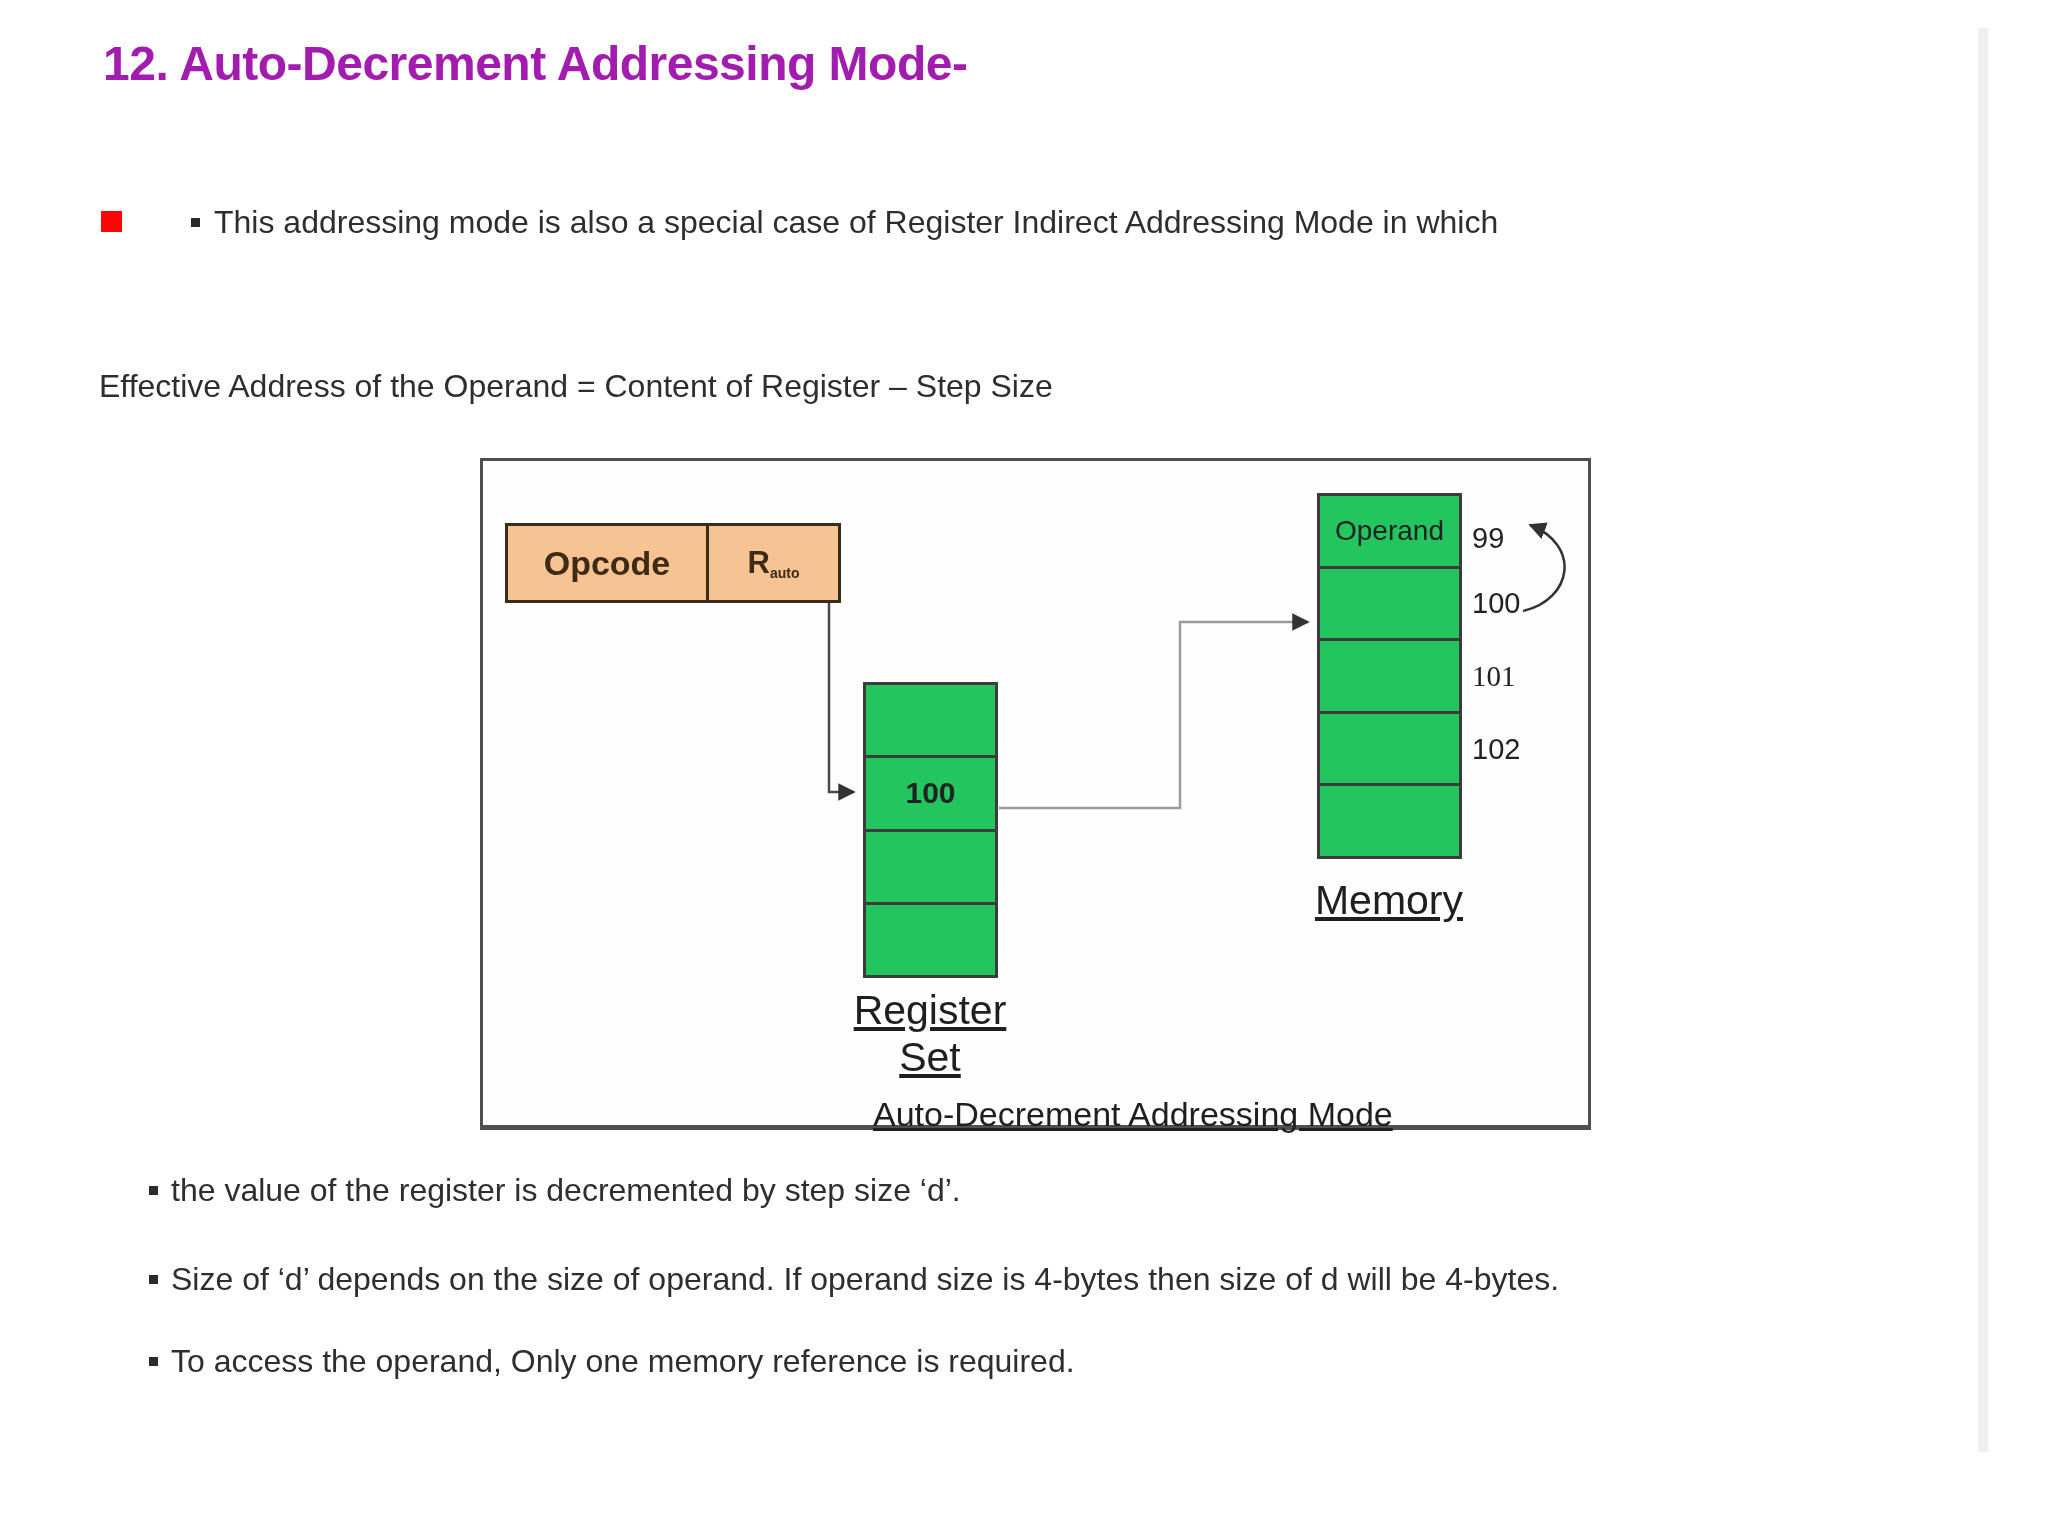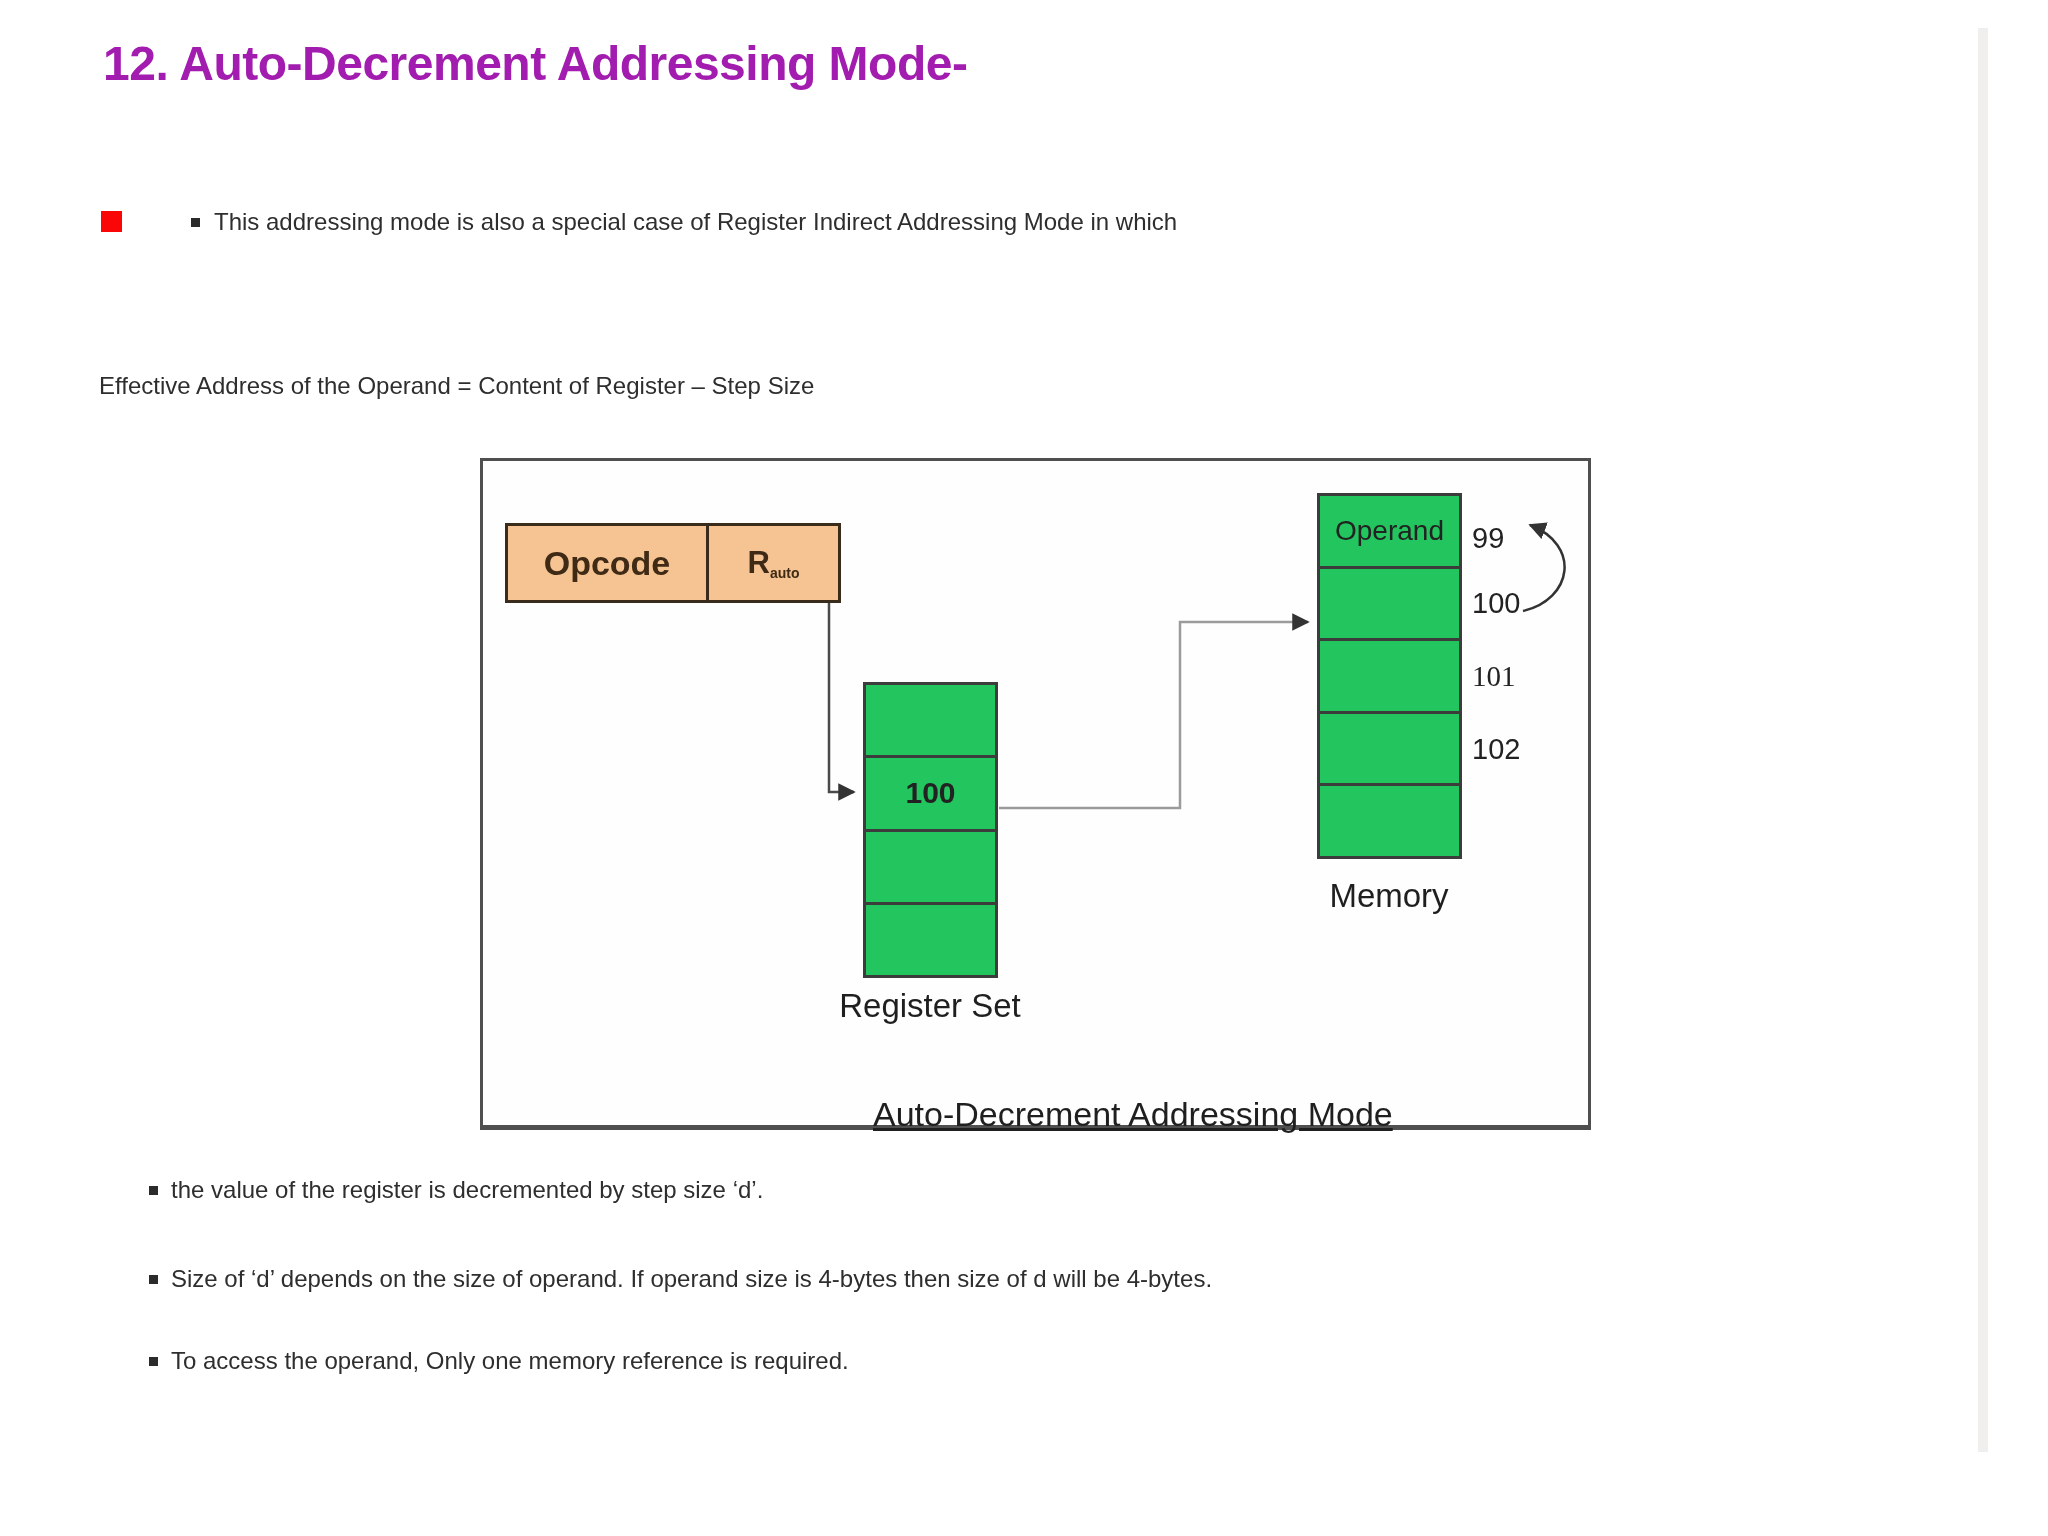--- a/index.html
+++ b/index.html
@@ -14,21 +14,21 @@
 
   .title{
     left:103px;top:36px;font-size:48px;font-weight:bold;color:#a21caf;
     letter-spacing:-0.5px;
   }
 
   .red-marker{left:101px;top:211px;width:21px;height:21px;background:#fa0606;}
 
   .sq-bullet{width:9px;height:9px;background:#2b2b2b;}
 
-  .body-text{font-size:24px;line-height:40px;color:#2e2e2e;}
+  .body-text{font-size:32px;line-height:40px;color:#2e2e2e;}
 
   
   .frame{
     left:480px;top:458px;width:1111px;height:672px;
     border:3px solid #4f4f4f;border-bottom-width:5px;background:#fefefe;
     box-sizing:border-box;
   }
   .frame svg{position:absolute;left:0;top:0;width:1103px;height:664px;}
 
   .instr{
@@ -46,21 +46,21 @@
     display:flex;flex-direction:column;}
   .stack .scell{flex:1;display:flex;align-items:center;justify-content:center;
     font-size:29px;color:#222222;}
   .stack .scell + .scell{border-top:3px solid #3c3c3c;}
   .reg-stack{left:380px;top:221px;width:135px;height:296px;}
   .mem-stack{left:834px;top:32px;width:145px;height:366px;}
   .val-100{font-weight:bold;font-size:30px;}
   .operand-txt{font-size:28px;}
 
   .addr{font-size:29px;line-height:32px;color:#222222;}
-  .diag-label{font-size:33px;color:#1f1f1f;text-align:center;}
+  .diag-label{font-size:41px;color:#1f1f1f;text-align:center;text-decoration:underline;}
   .caption{font-size:34px;color:#1f1f1f;text-align:center;}
 </style>
 </head>
 <body>
 
 <div class="abs page-edge"></div>
 
 <div class="abs title nowrap">12. Auto-Decrement Addressing Mode-</div>
 
 <div class="abs red-marker"></div>

